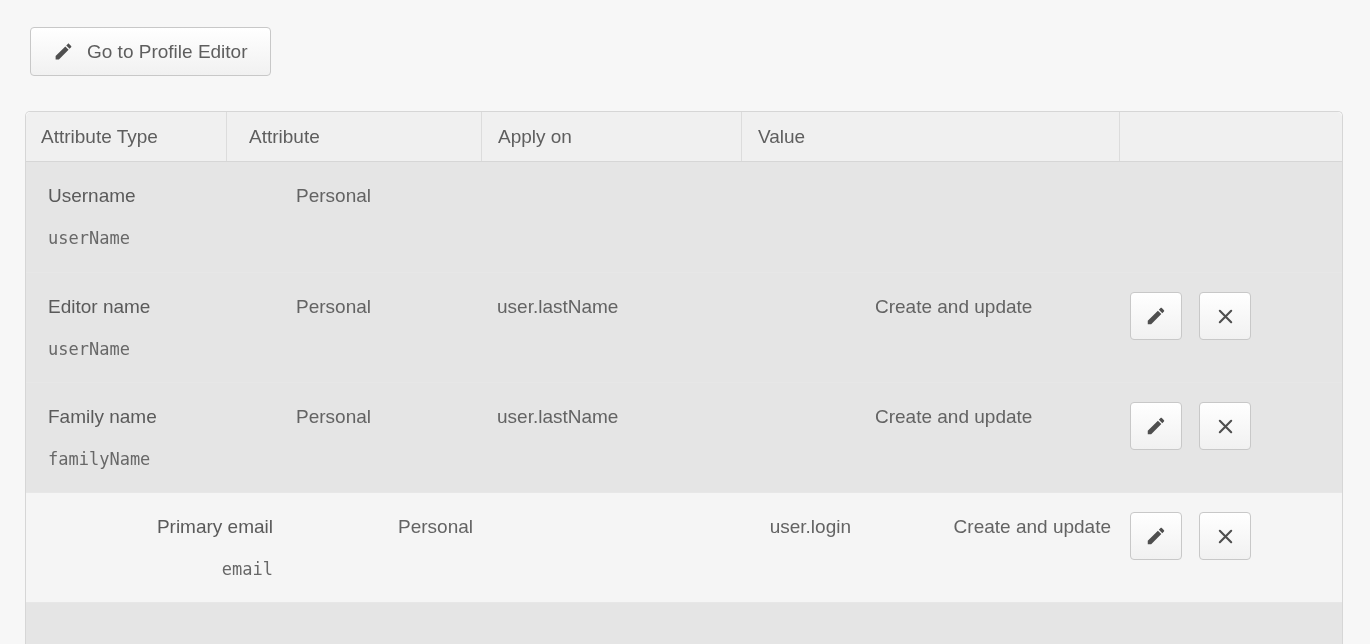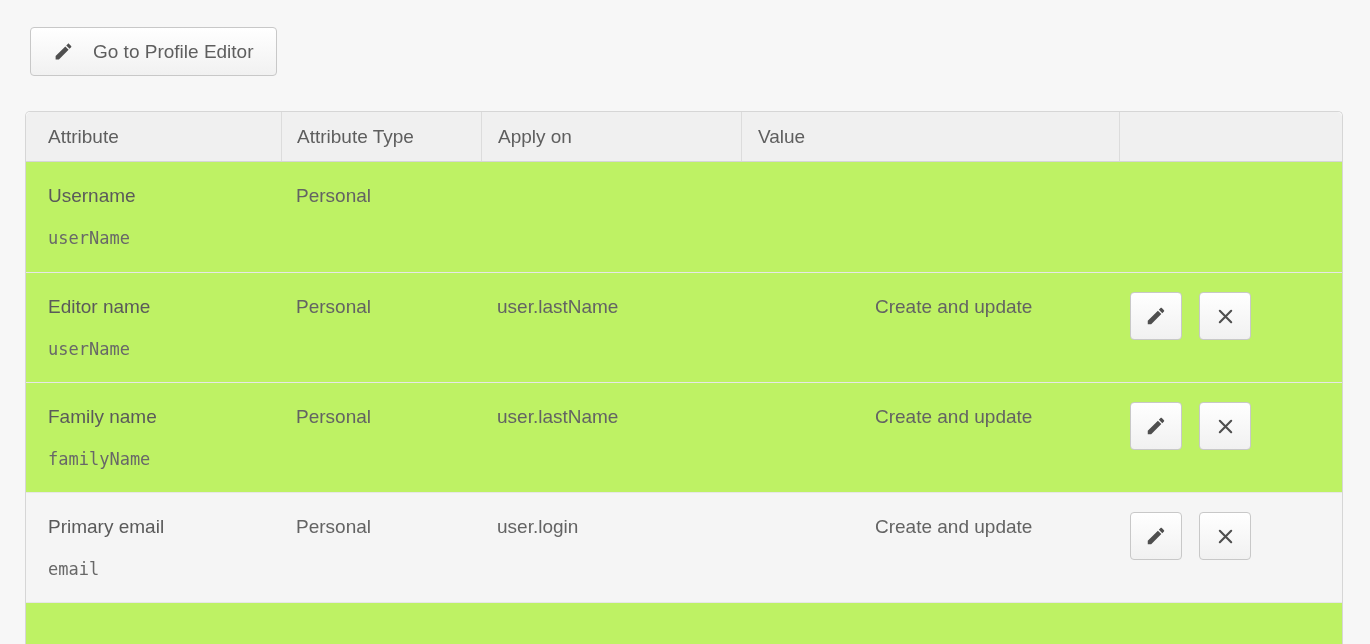--- a/index.html
+++ b/index.html
@@ -6,21 +6,21 @@
   html, body { width: 1370px; height: 644px; overflow: hidden; }
   body {
     background: var(--page-bg, #f7f7f7);
     font-family: "Liberation Sans", "DejaVu Sans", sans-serif;
     color: var(--text-gray, #5e5e5e);
   }
 
   
   .toolbar { padding: 27px 0 0 30px; display: flex; gap: 18px; }
   .btn {
-    display: inline-flex; align-items: center; gap: 19px;
+    display: inline-flex; align-items: center; gap: 13px;
     height: 49px; padding: 0 22px;
     background: linear-gradient(to bottom, #ffffff, #f1f1f1);
     border: 1px solid #c8c8c8; border-radius: 4px;
     font-size: 19px; color: var(--text-gray, #5e5e5e);
     cursor: pointer; font-family: inherit;
   }
   .btn svg { flex: 0 0 auto; }
 
   
   .table-wrap {
@@ -32,23 +32,23 @@
   .t-header {
     display: flex; height: 50px; align-items: center;
     background: var(--header-bg, #f0f0f0);
     border-bottom: 1px solid #d6d6d6;
     border-radius: 5px 5px 0 0;
     font-size: 19px;
   }
   .t-header .cell { height: 100%; display: flex; align-items: center; }
   .t-header .cell + .cell { border-left: 1px solid #dcdcdc; }
 
-  .t-row { display: flex; min-height: 110px; background: #bef264; }
+  .t-row { display: flex; min-height: 110px; background: #e5e5e5; }
   .t-row + .t-row { border-top: 1px solid #e7e7e7; }
-  .t-row.highlight { background: var(--row-highlight-bg, #f5f5f5); }
+  .t-row.highlight { background: var(--row-highlight-bg, #f5f5f5); text-align: right; }
   .t-row.partial { min-height: 60px; }
 
   .col-attr    { width: 255px; padding-left: 22px; padding-right: 8px; }
   .col-type    { width: 200px; padding-left: 15px; padding-right: 8px; }
   .col-value   { width: 378px; padding-left: 16px; padding-right: 8px; }
   .col-apply   { width: 260px; padding-left: 16px; padding-right: 8px; }
   .col-actions { flex: 1; padding-left: 11px; }
 
   .line1 { margin-top: 21px; font-size: 19px; color: #636363; line-height: 26px; }
   .attr-label { color: #5a5a5a; }
@@ -77,22 +77,22 @@
         </svg>
     </span>
     <span>Go to Profile Editor</span>
   </button>
 
 </div>
 
 <div class="table-wrap">
 
   <div class="t-header">
+    <div class="cell col-type">Attribute Type</div>
     <div class="cell col-attr">Attribute</div>
-    <div class="cell col-type">Attribute Type</div>
     <div class="cell col-apply">Apply on</div>
     <div class="cell col-value">Value</div>
     <div class="cell col-actions"></div>
   </div>
 
   <div class="t-row">
     <div class="col-attr">
       <div class="line1 attr-label">Username</div>
       <div class="attr-name">userName</div>
     </div>

